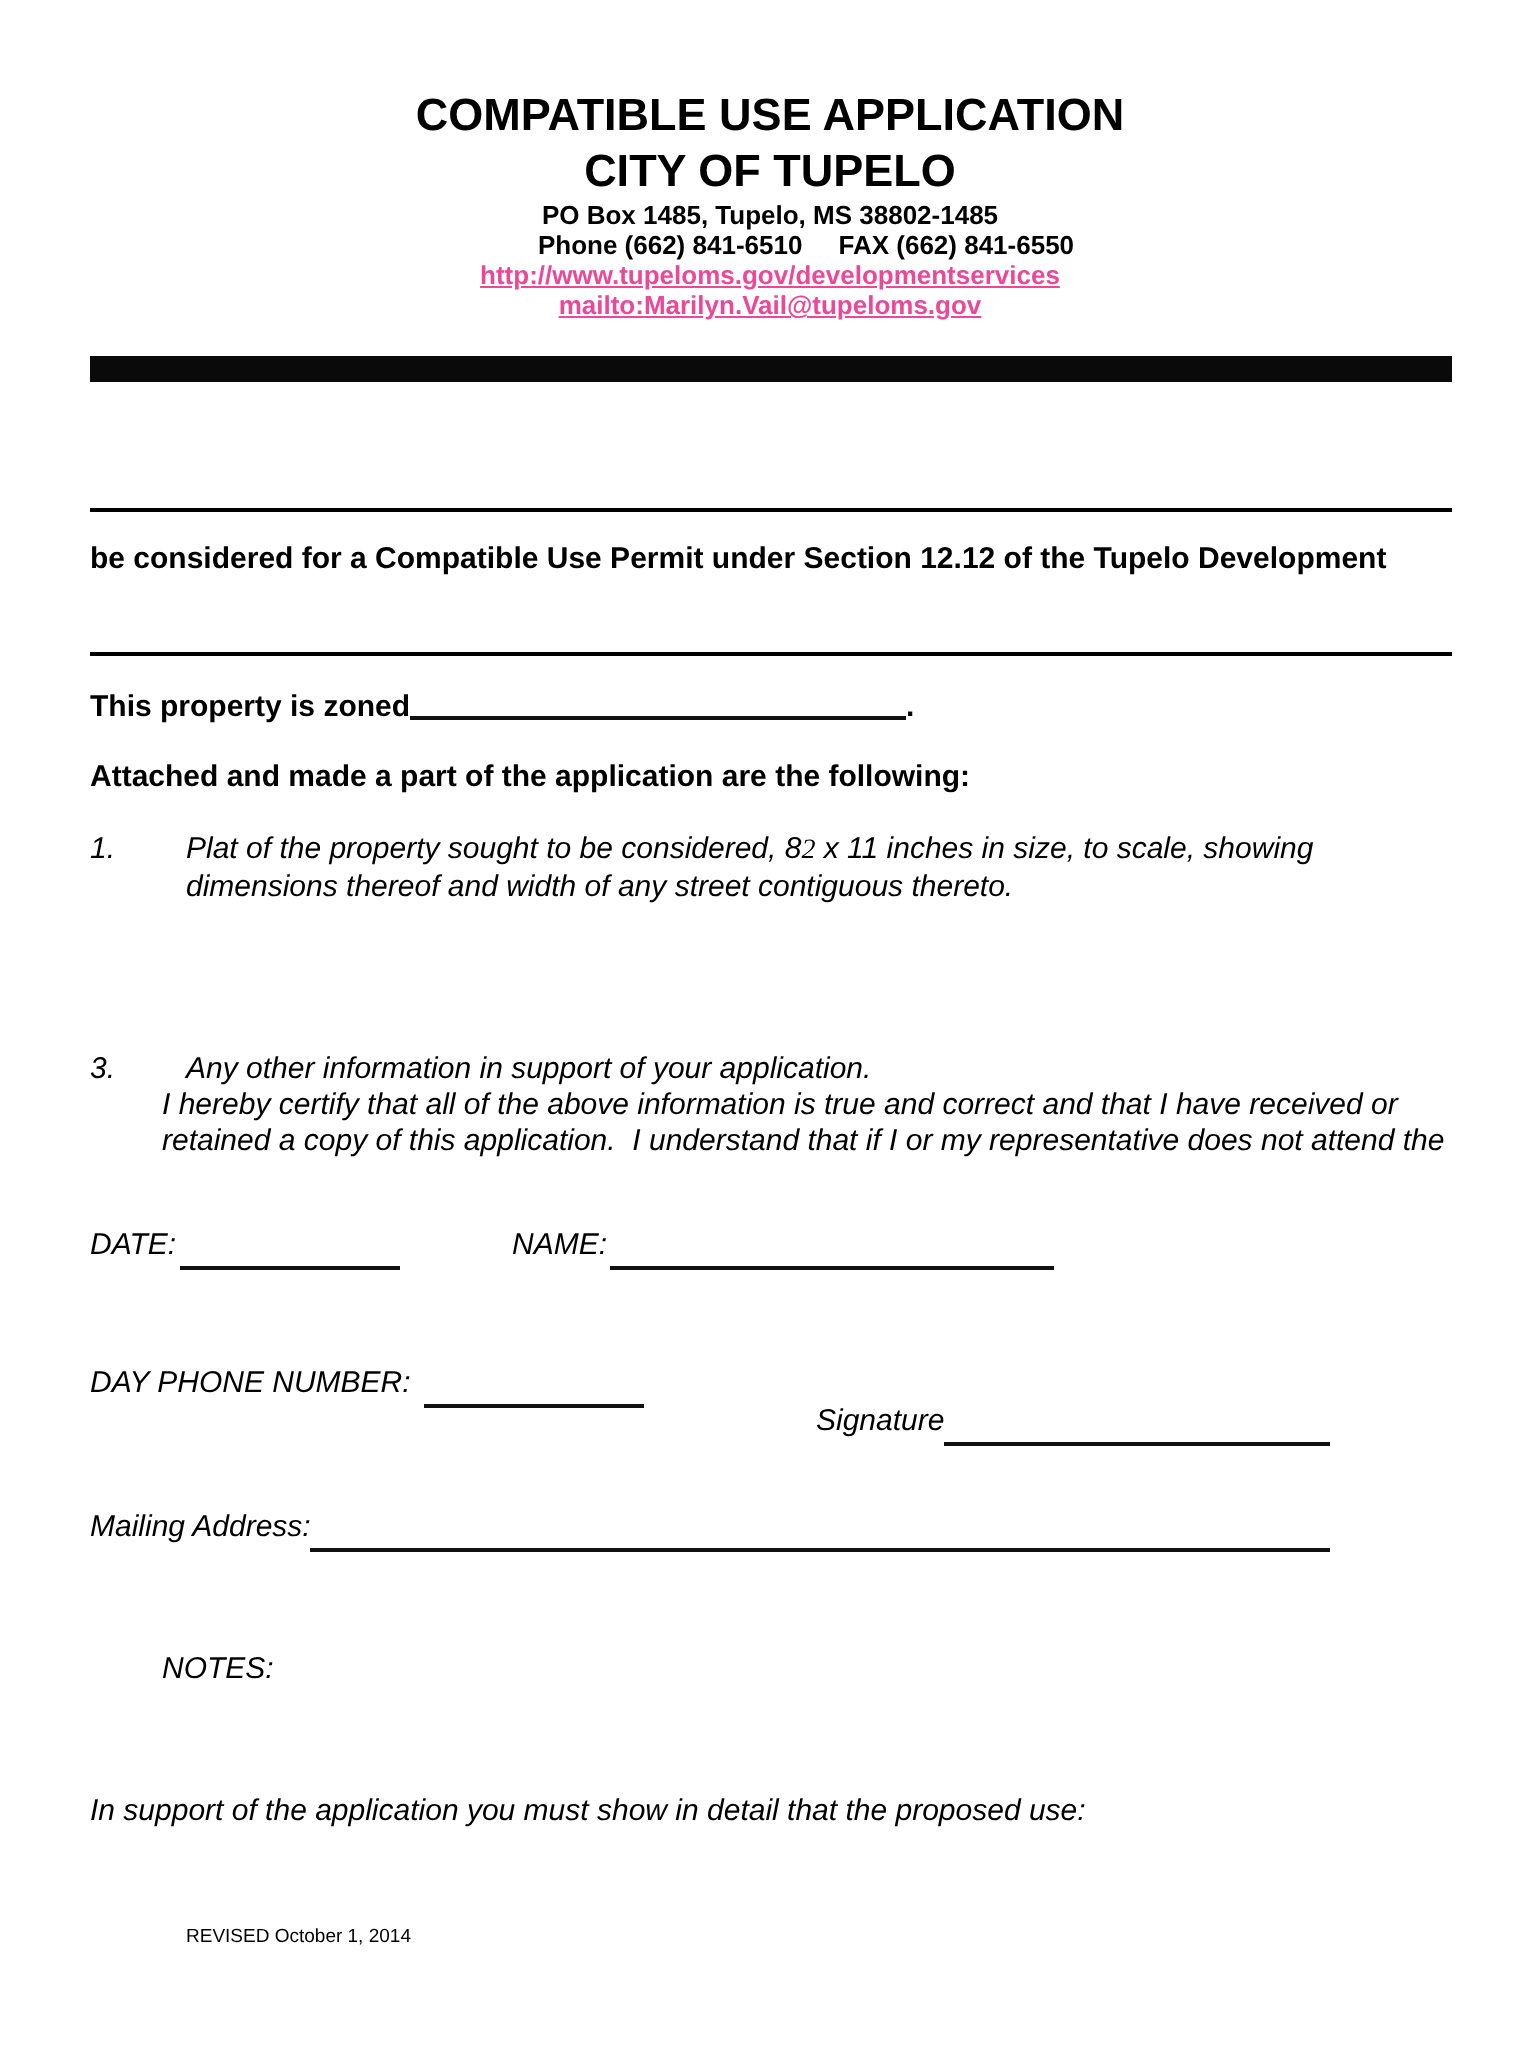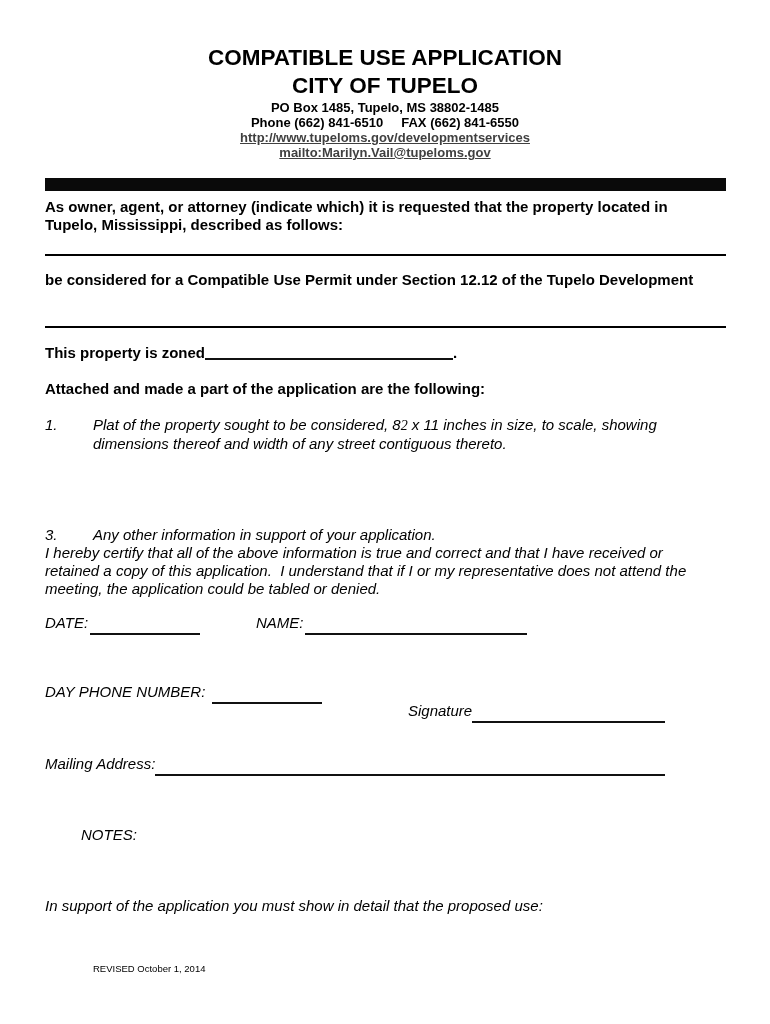--- a/index.html
+++ b/index.html
@@ -5,28 +5,28 @@
   html,body { margin:0; padding:0; background:#ffffff; }
   .page {
     position:relative; width:770px; height:1024px; background:#ffffff;
     font-family:"Liberation Sans", sans-serif; color:#000; overflow:hidden;
   }
   
   .header { position:absolute; top:44px; left:0; width:770px; text-align:center; }
   .title-line { font-size:22.5px; font-weight:bold; line-height:28px; }
   .sub-line { font-size:13px; font-weight:bold; line-height:15px; }
   .link-line { font-size:13px; font-weight:bold; line-height:15px; }
-  .link { color:#404040; text-decoration:underline; cursor:pointer; }
+  .link { color:#ec4899; text-decoration:underline; cursor:pointer; }
   
   .bar { position:absolute; left:45px; top:178px; width:681px; height:13px; background:#0a0a0a; }
   
   .b15 { font-size:15px; font-weight:bold; line-height:18px; }
   .r15 { font-size:15px; font-weight:normal; line-height:18px;font-style:italic; }
   .blk { display:block; }
-  .pre { white-space:pre; }
+  .pre { white-space:pre;padding-left:36px; }
   .abs { position:absolute; }
   
   .rule { position:absolute; left:45px; width:681px; height:0; border-top:2px solid #000; }
   
   .blank-inline { display:inline-block; height:13px; border-bottom:2px solid #111; transform:translateY(2px); }
   
   .blank-abs { position:absolute; height:0; border-top:2px solid #111; }
   .row { position:absolute; left:45px; width:681px; height:22px; }
   .num { display:inline-block; width:48px; vertical-align:top; }
   .li-txt { display:inline-block; width:630px; vertical-align:top; }
@@ -42,24 +42,20 @@
     <div class="title-line">COMPATIBLE USE APPLICATION</div>
     <div class="title-line">CITY OF TUPELO</div>
     <div class="sub-line">PO Box 1485, Tupelo, MS 38802-1485</div>
     <div class="sub-line pre">Phone (662) 841-6510     FAX (662) 841-6550</div>
     <div class="link-line"><span class="link">http://www.tupeloms.gov/developmentservices</span></div>
     <div class="link-line"><span class="link">mailto:Marilyn.Vail@tupeloms.gov</span></div>
   </div>
 
   <div class="bar"></div>
 
-  <div class="abs b15" style="top:198px; left:45px; width:690px;">
-    <span class="blk">As owner, agent, or attorney (indicate which) it is requested that the property located in</span>
-    <span class="blk">Tupelo, Mississippi, described as follows:</span>
-  </div>
 
   <div class="rule" style="top:254px;"></div>
 
   <div class="abs b15" style="top:271px; left:45px; width:690px;">
     <span class="blk">be considered for a Compatible Use Permit under Section 12.12 of the Tupelo Development</span>
   </div>
 
   <div class="rule" style="top:326px;"></div>
 
   <div class="abs b15" style="top:343px; left:45px; width:690px;">
@@ -73,21 +69,20 @@
   </div>
 
 
   <div class="abs r15" style="top:526px; left:45px; width:681px;">
     <span class="num">3.</span><span class="li-txt">Any other information in support of your application.</span>
   </div>
 
   <div class="abs r15" style="top:544px; left:45px; width:690px;">
     <span class="blk pre">I hereby certify that all of the above information is true and correct and that I have received or</span>
     <span class="blk pre">retained a copy of this application.  I understand that if I or my representative does not attend the</span>
-    <span class="blk pre">meeting, the application could be tabled or denied.</span>
   </div>
 
   <div class="row r15" style="top:614px;">
     <span class="abs" style="left:0; top:0;">DATE:</span>
     <div class="blank-abs" style="left:45px; top:19px; width:110px;"></div>
     <span class="abs" style="left:211px; top:0;">NAME:</span>
     <div class="blank-abs" style="left:260px; top:19px; width:222px;"></div>
   </div>
 
   <div class="row r15" style="top:683px;">

